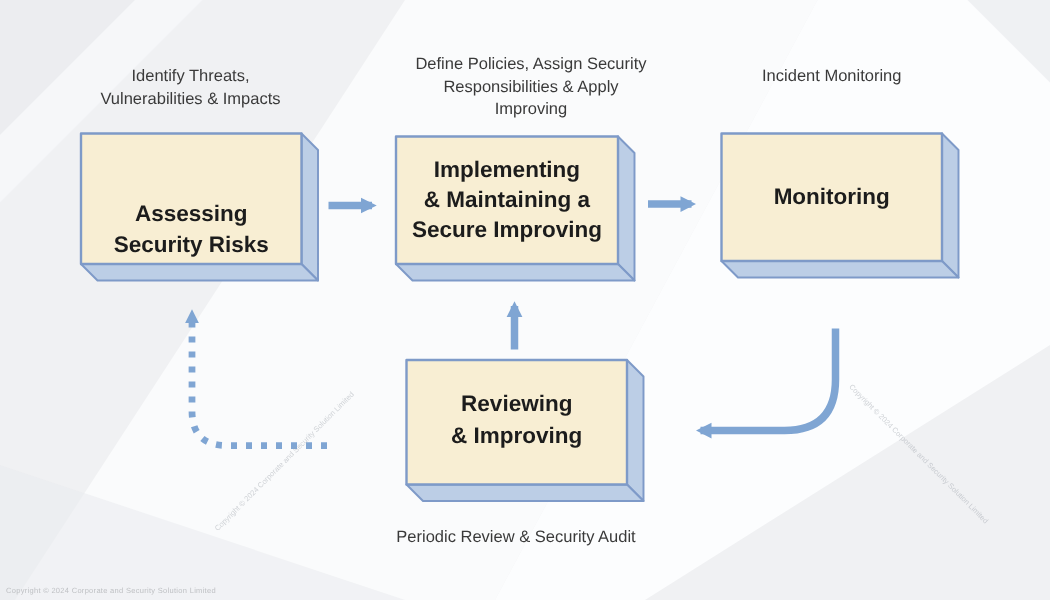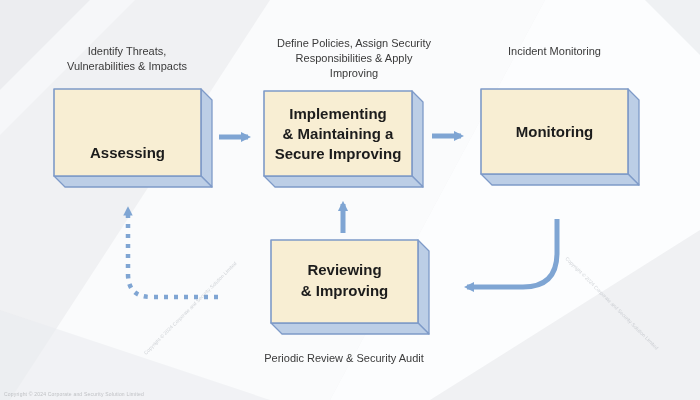--- a/index.html
+++ b/index.html
@@ -99,20 +99,21 @@
   </div>
   <div class="caption" style="left:462px;top:44px;width:185px;">
     <span>Incident Monitoring</span>
   </div>
   <div class="caption" style="left:244px;top:351px;width:200px;">
     <span>Periodic Review &amp; Security Audit</span>
   </div>
 
   <div class="box-title" style="left:54px;top:89px;width:147px;height:87px;margin-top:20px;">
     <span>Assessing</span>
+    <span>Security Risks</span>
   </div>
   <div class="box-title" style="left:264px;top:91px;width:148px;height:85px;line-height:20px;">
     <span>Implementing</span>
     <span>&amp; Maintaining a</span>
     <span>Secure Improving</span>
   </div>
   <div class="box-title" style="left:481px;top:89px;width:147px;height:85px;border-radius:31px;">
     <span>Monitoring</span>
   </div>
   <div class="box-title" style="left:271px;top:240px;width:147px;height:80px;">

